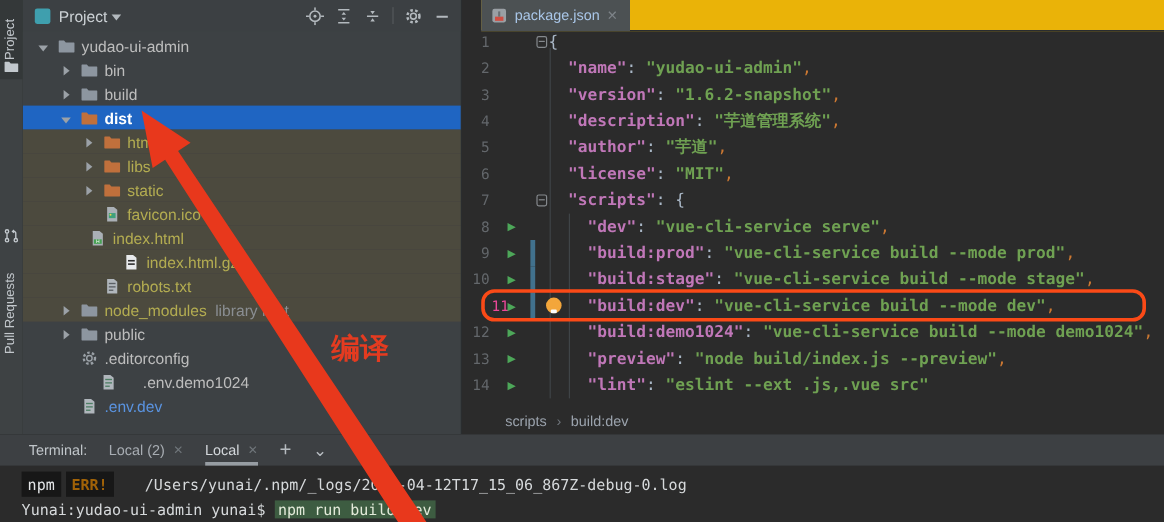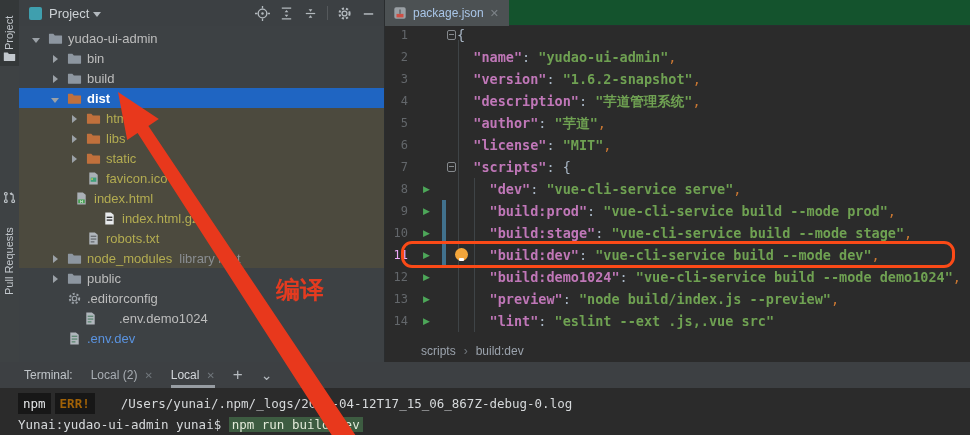--- a/index.html
+++ b/index.html
@@ -39,30 +39,30 @@
   .chev .cl-closed { display:inline-block; width:0; height:0; border-top:4px solid transparent;
          border-bottom:4px solid transparent; border-left:5px solid #9ba1a7; }
   .chev .cl-open { display:inline-block; width:0; height:0; border-left:4px solid transparent;
          border-right:4px solid transparent; border-top:5px solid #9ba1a7; }
   .ticon { width:16px; height:16px; flex:none; margin:0 5px 0 4px; display:inline-flex;
            align-items:center; justify-content:center; }
   .ticon svg { width:15px; height:15px; }
 
   
   .editor { position:absolute; left:385px; top:0; right:0; height:362px; background:#2b2b2b; }
-  .tabbar { height:26px; background:#14532d; border-bottom:1px solid #2a2d2f; display:flex; }
+  .tabbar { height:26px; background:#eab308; border-bottom:1px solid #2a2d2f; display:flex;margin-left:16px; }
   .etab { display:inline-flex; align-items:center; gap:6px; padding:0 10px 0 8px;
           background:#4c5153; height:26px; }
   .etab-label { color:#a9c6e8; font-size:12px; }
   .etab-close { color:#7d8388; font-size:11px; }
   .code { position:absolute; left:0; top:24px; right:0; bottom:22px; overflow:hidden; }
   .cl { position:relative; height:22px; }
   .ln { position:absolute; left:0; top:0; width:23px; text-align:right;
         font:12px/22px "DejaVu Sans Mono",monospace; color:#63676b; }
-  .ln.cur { color:#f0abfc; }
+  .ln.cur { color:#ec4899;margin-left:16px; }
   .runic { position:absolute; left:38px; top:0; font-size:9px; line-height:22px; color:#4da759; }
   .vcsbar { position:absolute; left:57px; top:0; bottom:0; width:4px; background:#41718d; }
   .foldic { position:absolute; left:62px; top:6px; width:9px; height:10px;
             border:1px solid #85898d; border-radius:2px; }
   .foldic::after { content:""; position:absolute; left:1px; right:1px; top:3px; height:1px; background:#85898d; }
   .bulbic { position:absolute; left:70px; top:4px; width:13px; height:13px; border-radius:50%;
             background:#f3a63b; }
   .bulbic::after { content:""; position:absolute; left:4px; bottom:0px; width:5px; height:3px;
                    background:#fdfdfd; border-radius:1px; }
   .ct { position:absolute; left:72px; top:0; font:13.5px/22px "DejaVu Sans Mono",monospace;

